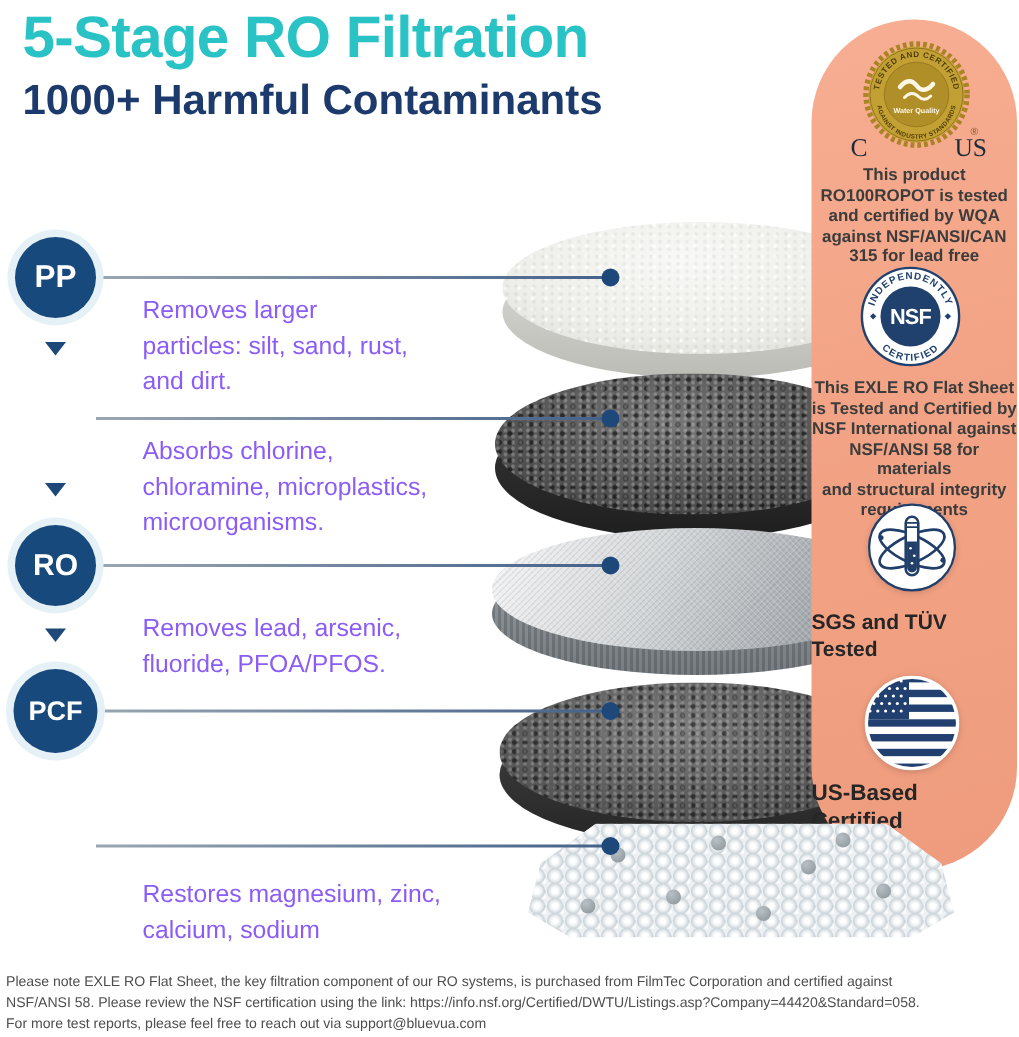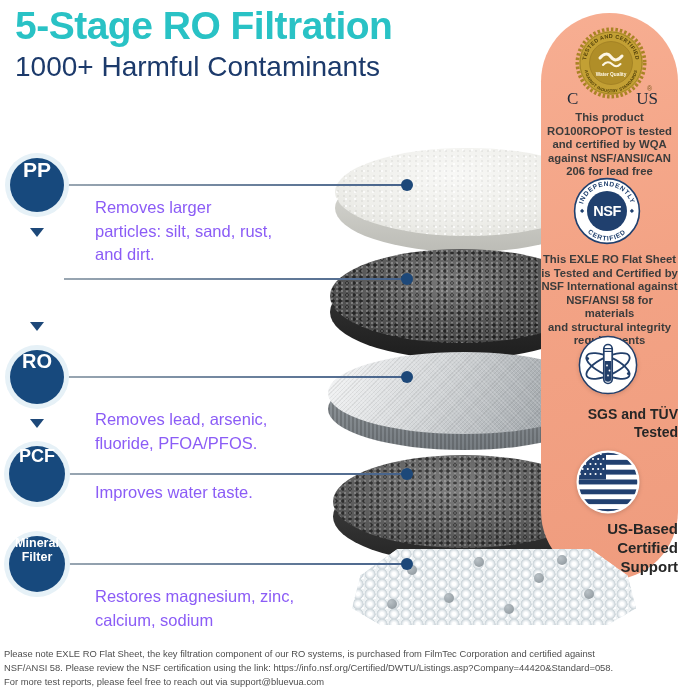--- a/index.html
+++ b/index.html
@@ -2,21 +2,21 @@
 <html><head>
 <meta charset="utf-8">
 <style>
   html,body{margin:0;padding:0;background:#fff;}
   .page{position:relative;width:679px;height:691px;background:#fff;overflow:hidden;
         font-family:"Liberation Sans","DejaVu Sans",sans-serif;}
   
   .hdr{position:absolute;left:15px;top:4px;z-index:3;}
   .hdr h1{margin:0;font-size:39px;font-weight:800;letter-spacing:-0.5px;color:#29C2C5;}
   .hdr .sub1{margin:7px 0 0;font-size:28px;font-weight:800;color:#1C3A6B;}
-  .hdr .sub2{margin:3px 0 0;font-size:28px;font-weight:400;color:#1C3A6B;}
+  .hdr .sub2{margin:3px 0 0;font-size:28px;font-weight:700;color:#1C3A6B;text-align:center;}
   
   .disc{position:absolute;z-index:2;}
   .disc .rim,.disc .face{position:absolute;left:0;border-radius:50%;}
   .pp{left:335px;top:148px;width:264px;height:104px;}
   .pp .rim{top:16px;width:264px;height:88px;background:linear-gradient(180deg,#DDDDD8,#BCBCB6);}
   .pp .face{top:0;width:264px;height:88px;
      background:radial-gradient(circle at 3px 3px,rgba(0,0,0,0.05) 1px,transparent 1.6px),
                 radial-gradient(circle at 2px 2px,rgba(255,255,255,0.75) 1px,transparent 1.4px),
                 radial-gradient(ellipse at 45% 30%,#F8F8F6 0%,#EEEEEA 55%,#D9D9D3 100%);
      background-size:6px 5px,9px 7px,100% 100%;}
@@ -48,21 +48,21 @@
                       radial-gradient(circle at 12px 10px,#FFFFFF 1.6px,#E9EDF0 3.4px,#CBD4D9 5px,rgba(203,212,217,0) 5.7px);
      background-size:12px 10px,12px 10px;background-color:#EDF1F3;}
   .beads i{position:absolute;width:10px;height:10px;border-radius:50%;
      background:radial-gradient(circle at 35% 30%,#B9C1C6,#899298);}
   .beads i:nth-of-type(1){left:55px;top:16px;}  .beads i:nth-of-type(2){left:122px;top:8px;}
   .beads i:nth-of-type(3){left:182px;top:24px;} .beads i:nth-of-type(4){left:232px;top:40px;}
   .beads i:nth-of-type(5){left:92px;top:44px;}  .beads i:nth-of-type(6){left:152px;top:55px;}
   .beads i:nth-of-type(7){left:35px;top:50px;}  .beads i:nth-of-type(8){left:205px;top:6px;}
   
   .stage{position:absolute;border-radius:50%;background:#17497D;color:#fff;display:flex;
-         align-items:flex-start;justify-content:center;font-weight:700;z-index:8;
+         align-items:center;justify-content:center;font-weight:700;z-index:8;
          box-shadow:0 0 0 5px #E6F1F7;}
   .s1{left:10px;top:158px;width:54px;height:54px;font-size:21px;}
   .s2{left:9px;top:251px;width:56px;height:56px;font-size:19px;letter-spacing:.3px;}
   .s3{left:10px;top:350px;width:54px;height:54px;font-size:20px;}
   .s4{left:9px;top:446px;width:56px;height:56px;font-size:18px;}
   .s5{left:9px;top:536px;width:56px;height:56px;font-size:12.5px;line-height:1.12;
       text-align:center;white-space:pre-line;}
   .arrow{position:absolute;left:30px;width:0;height:0;z-index:8;
          border-left:7px solid transparent;border-right:7px solid transparent;
          border-top:9px solid #1D4879;}
@@ -80,21 +80,21 @@
   .panel{position:absolute;left:541px;top:13px;width:137px;height:567px;border-radius:69px;
          background:linear-gradient(165deg,#F7AE92 0%,#F3A385 45%,#EF9C7E 100%);z-index:5;}
   .panel svg{position:absolute;}
   .wqa-seal{left:34px;top:14px;width:72px;height:72px;}
   .reg{position:absolute;left:106px;top:72px;font-size:7px;color:#7A5A20;}
   .cus{position:absolute;left:26px;right:20px;top:76px;display:flex;justify-content:space-between;
        font-family:"Liberation Serif","DejaVu Serif",serif;font-size:17px;color:#1E2B3A;}
   .pnl-text{position:absolute;left:0;width:137px;margin:0;text-align:center;
             font-size:11.3px;line-height:1.2;font-weight:700;color:#3C3C3C;white-space:pre-line;}
   .t1{top:98px;} .t2{top:240px;}
-  .pnl-caption{position:absolute;left:0;width:137px;margin:0;text-align:right;
+  .pnl-caption{position:absolute;left:0;width:137px;margin:0;text-align:left;
                font-weight:700;color:#262626;white-space:pre-line;}
   .t3{top:392px;font-size:14px;line-height:1.3;}
   .t4{top:507px;font-size:15px;line-height:1.25;}
   .nsf-badge{left:32px;top:164px;width:68px;height:68px;}
   .flask{left:37px;top:322px;width:60px;height:60px;filter:drop-shadow(0 1px 2px rgba(0,0,0,.15));}
   .flag{left:35px;top:437px;width:64px;height:64px;filter:drop-shadow(0 1px 2px rgba(0,0,0,.18));}
   
   .footnote{position:absolute;left:4px;top:647px;width:672px;margin:0;font-size:9.4px;
             line-height:1.5;color:#4E4E4E;white-space:pre-line;z-index:3;}
 </style>
@@ -157,21 +157,21 @@
     </svg>
     <span class="reg">®</span>
     <div class="cus">
       <span>C</span>
       <span>US</span>
     </div>
     <p class="pnl-text t1">This product
 RO100ROPOT is tested
 and certified by WQA
 against NSF/ANSI/CAN
-206 for lead free</p>
+315 for lead free</p>
 
     <svg class="nsf-badge" viewBox="0 0 68 68">
       <circle cx="34" cy="34" r="32.4" fill="#FFFFFF" stroke="#20406E" stroke-width="1.6"></circle>
       <defs>
         <path id="nsfTop" d="M 9,34 A 25,25 0 0 1 59,34"></path>
         <path id="nsfBot" d="M 7.5,37 A 26.5,26.5 0 0 0 60.5,37"></path>
       </defs>
       <text font-size="6.6" font-weight="bold" fill="#20406E" letter-spacing="0.7">
         <textPath href="#nsfTop" startOffset="50%" text-anchor="middle">INDEPENDENTLY</textPath>
       </text>
@@ -271,31 +271,31 @@
 
   <div class="stage s1">
       <span>PP</span>
     </div>
   <div class="stage s4">
       <span>PCF</span>
     </div>
   <div class="stage s3">
       <span>RO</span>
     </div>
-  <div class="stage s5"><span>Mineral
-Filter</span></div>
   <div class="arrow a1"></div>
   <div class="arrow a2"></div>
   <div class="arrow a3"></div>
 
   <p class="desc d1">Removes larger
 particles: silt, sand, rust,
 and dirt.</p>
+  <p class="desc d2">Absorbs chlorine,
+chloramine, microplastics,
+microorganisms.</p>
   <p class="desc d3">Removes lead, arsenic,
 fluoride, PFOA/PFOS.</p>
-  <p class="desc d4">Improves water taste.</p>
   <p class="desc d5">Restores magnesium, zinc,
 calcium, sodium</p>
 
   <p class="footnote">Please note EXLE RO Flat Sheet, the key filtration component of our RO systems, is purchased from FilmTec Corporation and certified against
 NSF/ANSI 58. Please review the NSF certification using the link: https://info.nsf.org/Certified/DWTU/Listings.asp?Company=44420&amp;Standard=058.
 For more test reports, please feel free to reach out via support@bluevua.com</p>
 </div>
 
 </body></html>

